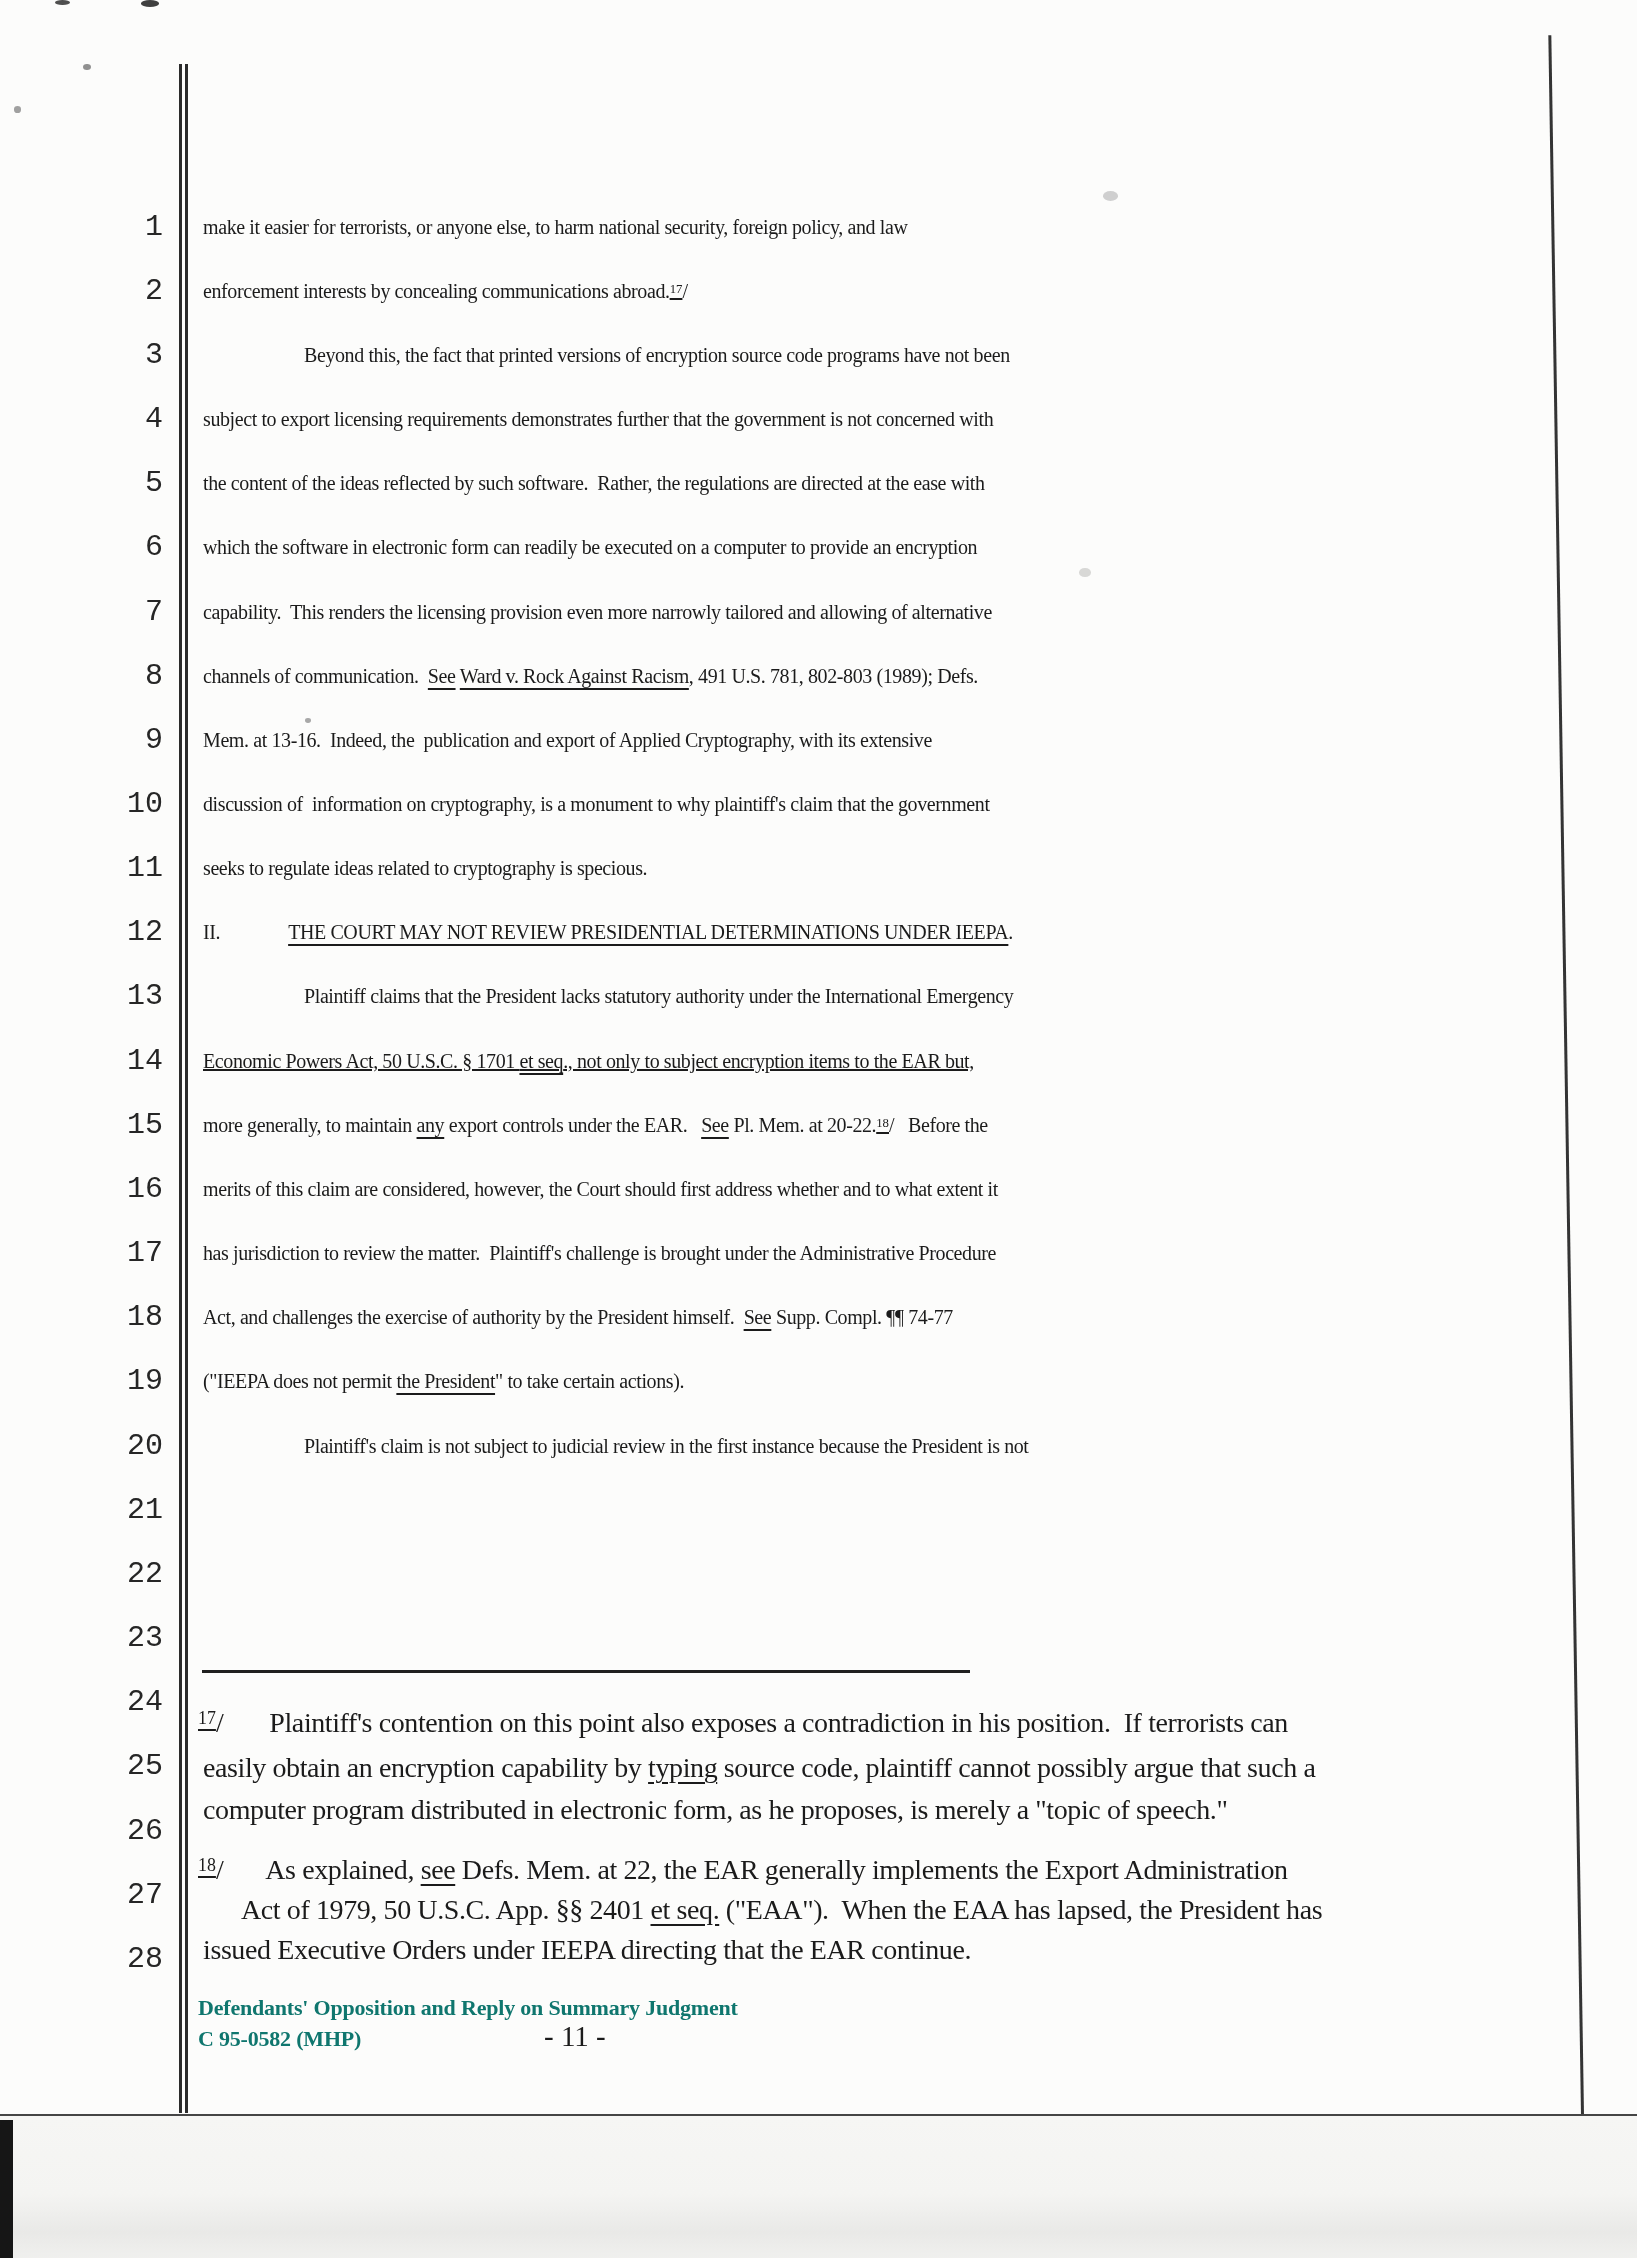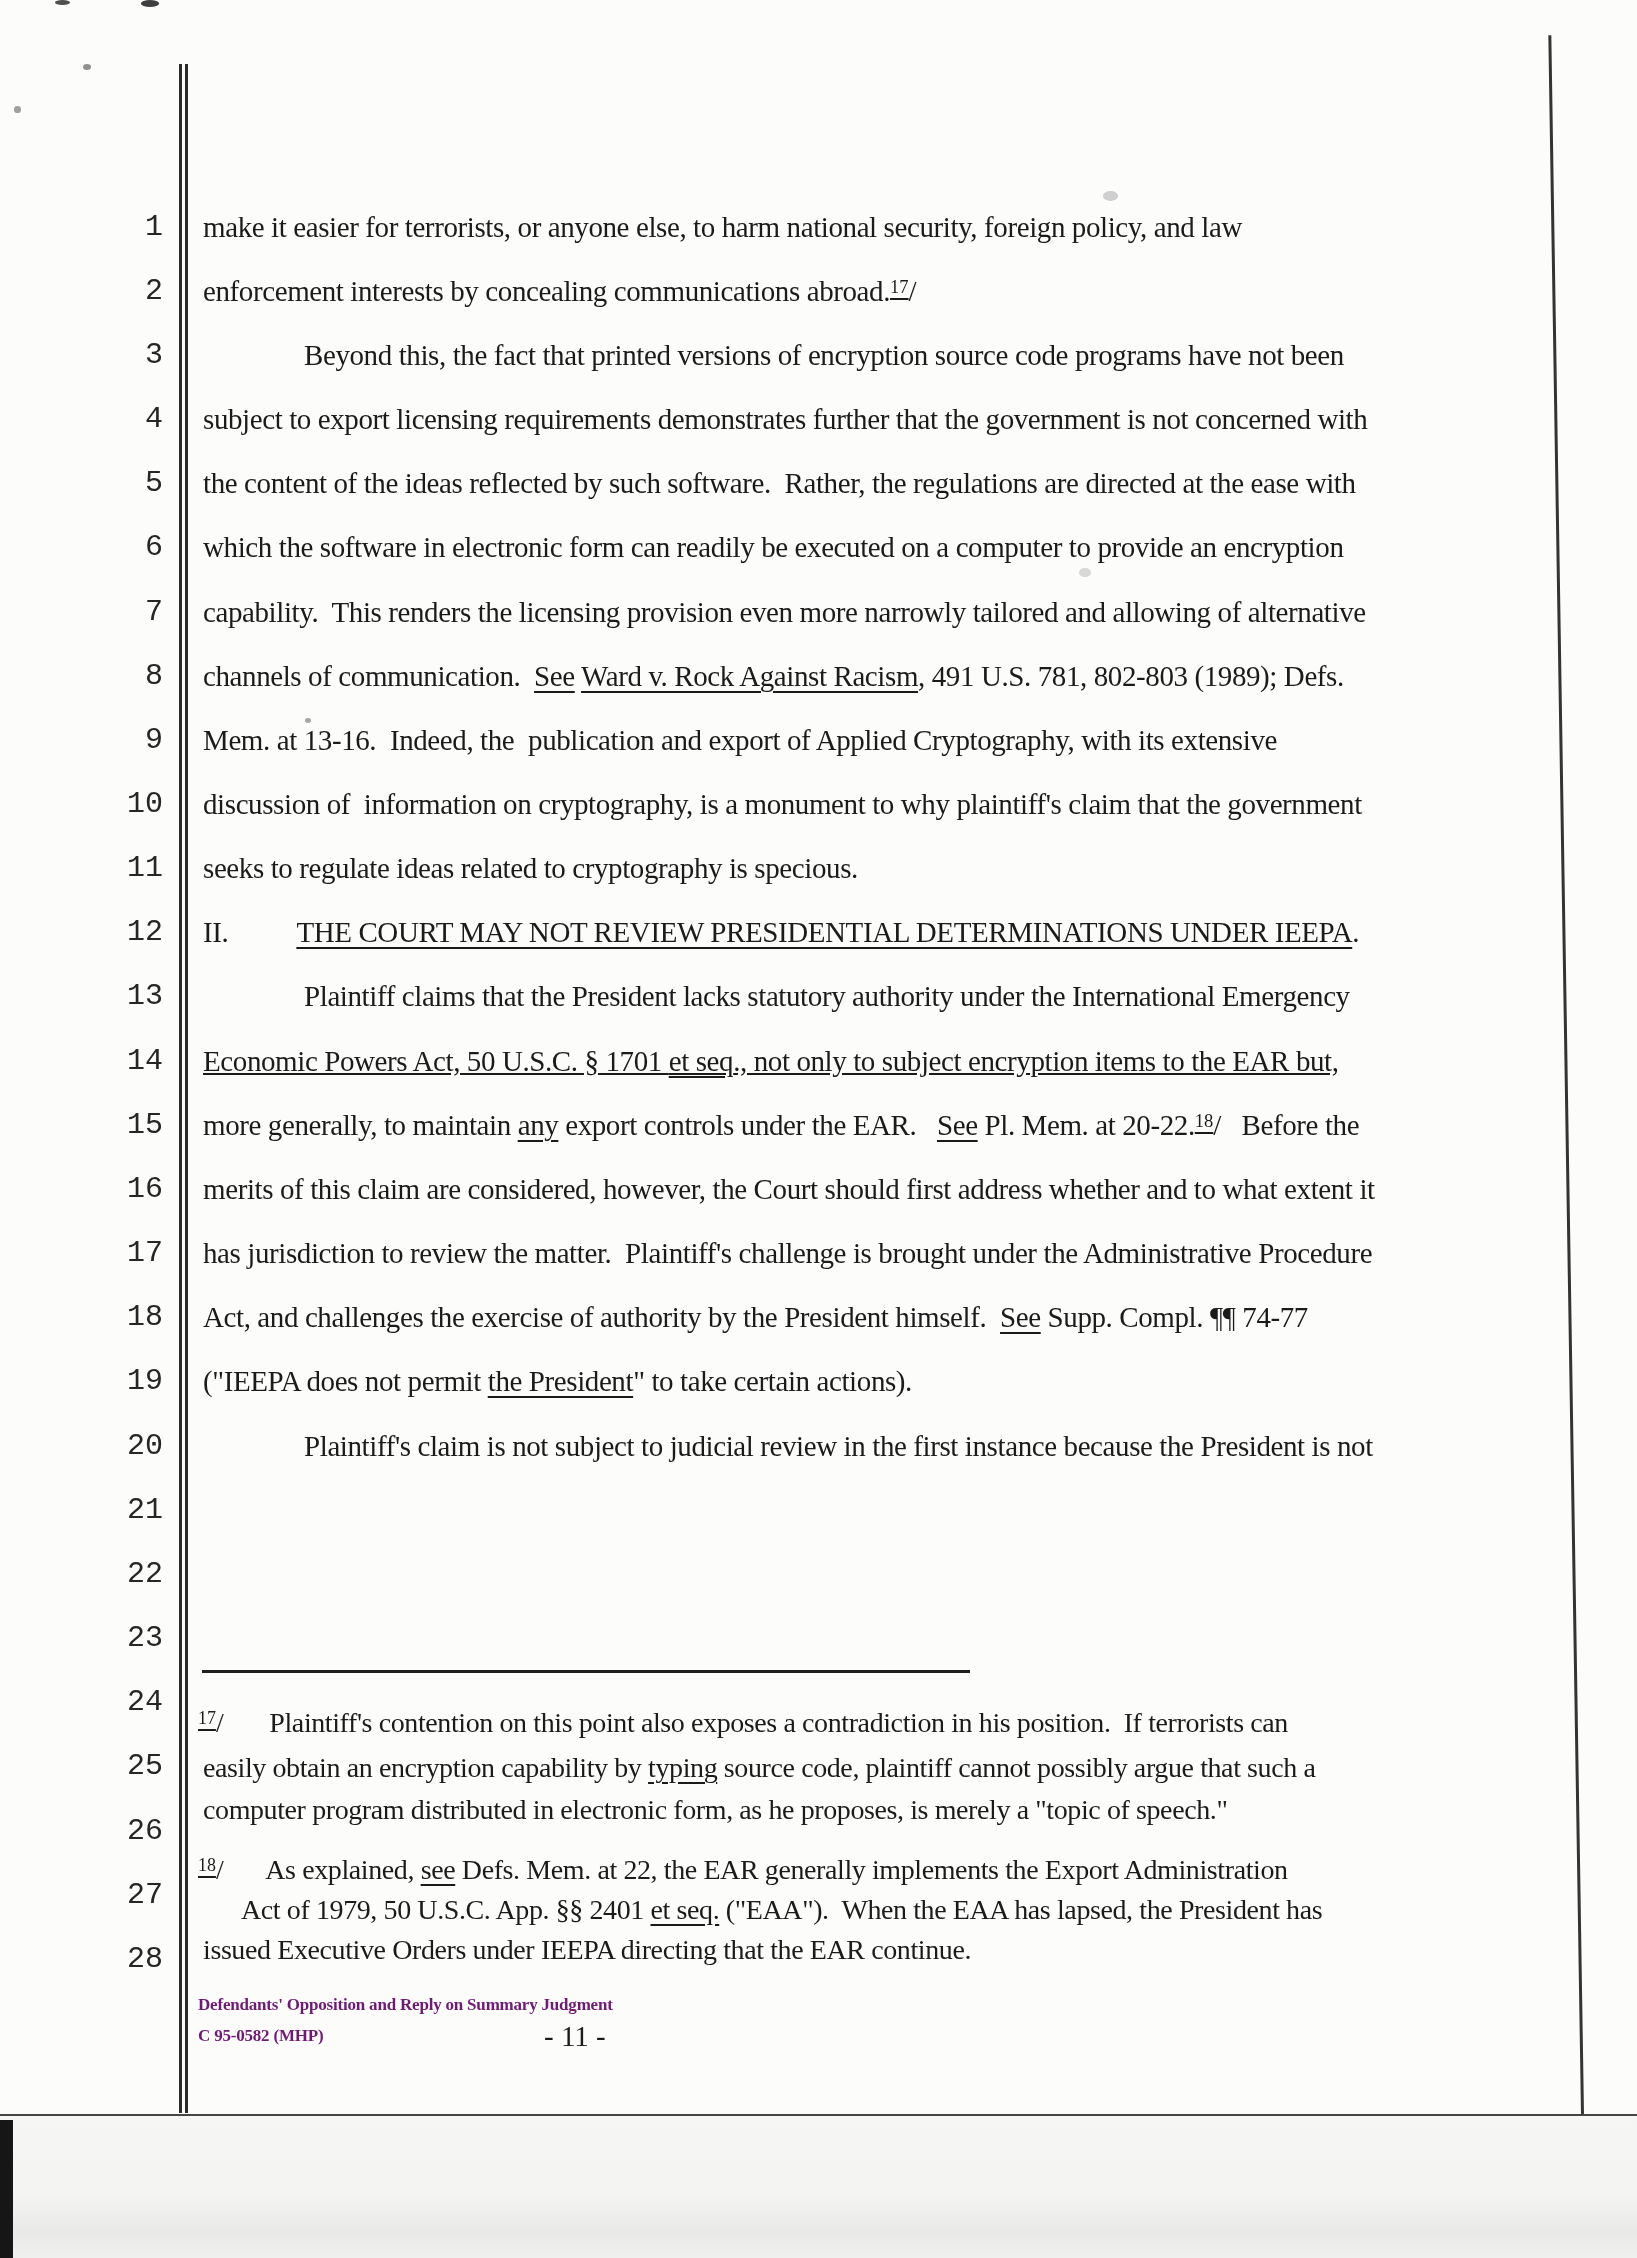--- a/index.html
+++ b/index.html
@@ -19,34 +19,34 @@
   
   .lineno{
     position:absolute;left:97px;width:66px;text-align:right;
     font-family:"Liberation Mono", monospace;
     font-size:30px;line-height:37px;color:#262626;
     white-space:pre;
   }
   
   .bline,.fline{
     position:absolute;
-    font-size:29px;line-height:37px;letter-spacing:-0.4px;
+    font-size:20px;line-height:37px;letter-spacing:-0.4px;
     white-space:pre;color:#1b1b1b;
   }
   .fline{font-size:28px;line-height:35px;}
   .u{text-decoration:underline;text-decoration-thickness:1.9px;text-underline-offset:4.8px;}
   .it{}
   .sup{font-size:0.64em;position:relative;top:-0.42em;letter-spacing:0;}
   
   #fnsep{position:absolute;left:202px;top:1670px;width:768px;height:2.9px;background:#1f1f1f;}
   
   .footer-line{
     position:absolute;left:198px;
     font-family:"Liberation Serif", serif;
-    font-weight:bold;font-size:17px;letter-spacing:-0.2px;color:#701a75;white-space:pre;
+    font-weight:bold;font-size:22px;letter-spacing:-0.2px;color:#0f766e;white-space:pre;
   }
   #footer-title{top:1995px;}
   #footer-case{top:2026px;}
   #page-num{position:absolute;left:544px;top:2020px;font-size:29px;color:#1b1b1b;white-space:pre;}
   
   #page-edge{position:absolute;left:0;top:2114px;width:1638px;height:1.9px;background:#454545;}
   #scan-bottom{
     position:absolute;left:0;top:2116px;width:1638px;height:142px;
     background:linear-gradient(180deg,#f6f6f4 0%,#f4f4f2 55%,#e9e9e7 82%,#f0f0ee 100%);
   }

